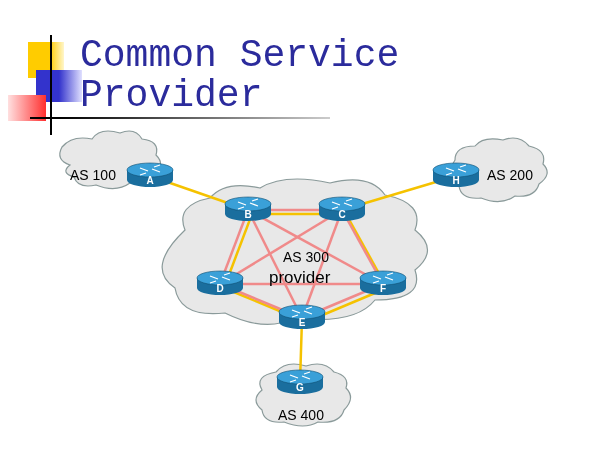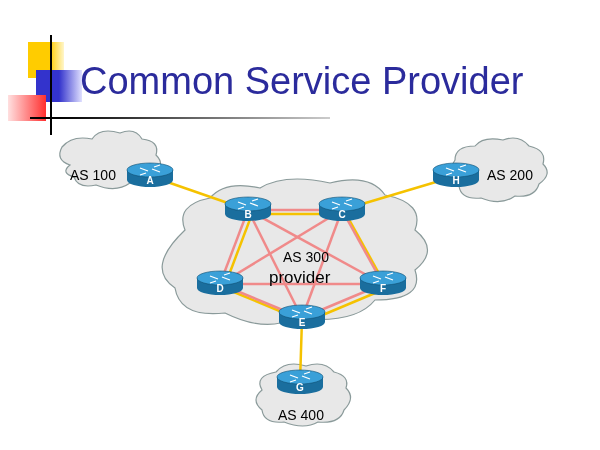--- a/index.html
+++ b/index.html
@@ -1,17 +1,17 @@
 <!DOCTYPE html>
 <html><head>
 <meta charset="utf-8">
 <style>
   html, body { margin:0; padding:0; }
   body { width:600px; height:450px; background:#ffffff; position:relative; overflow:hidden; font-family:"Liberation Sans", sans-serif; }
-  .title { position:absolute; left:80px; top:36px; color:#2b2b9c; font-size:38px; line-height:40px; font-family:Liberation Sans, sans-serif;margin-top:25px; }
+  .title { position:absolute; left:80px; top:36px; color:#2b2b9c; font-size:38px; line-height:40px; font-family:Liberation Mono, monospace; }
   .deco { position:absolute; }
   svg { position:absolute; left:0; top:0; }
   .lbl { font-family:"Liberation Sans", sans-serif; }
 </style>
 </head>
 <body>
 
 <div class="deco" style="left:28px;top:42px;width:36px;height:36px;background:linear-gradient(90deg,#ffcc00 60%,#fff6cc);"></div>
 <div class="deco" style="left:36px;top:70px;width:46px;height:32px;background:linear-gradient(90deg,#3333cc 50%,#e0e0ff);"></div>
 <div class="deco" style="left:8px;top:95px;width:38px;height:26px;background:linear-gradient(90deg,#ffe0e0,#ff3030);"></div>

